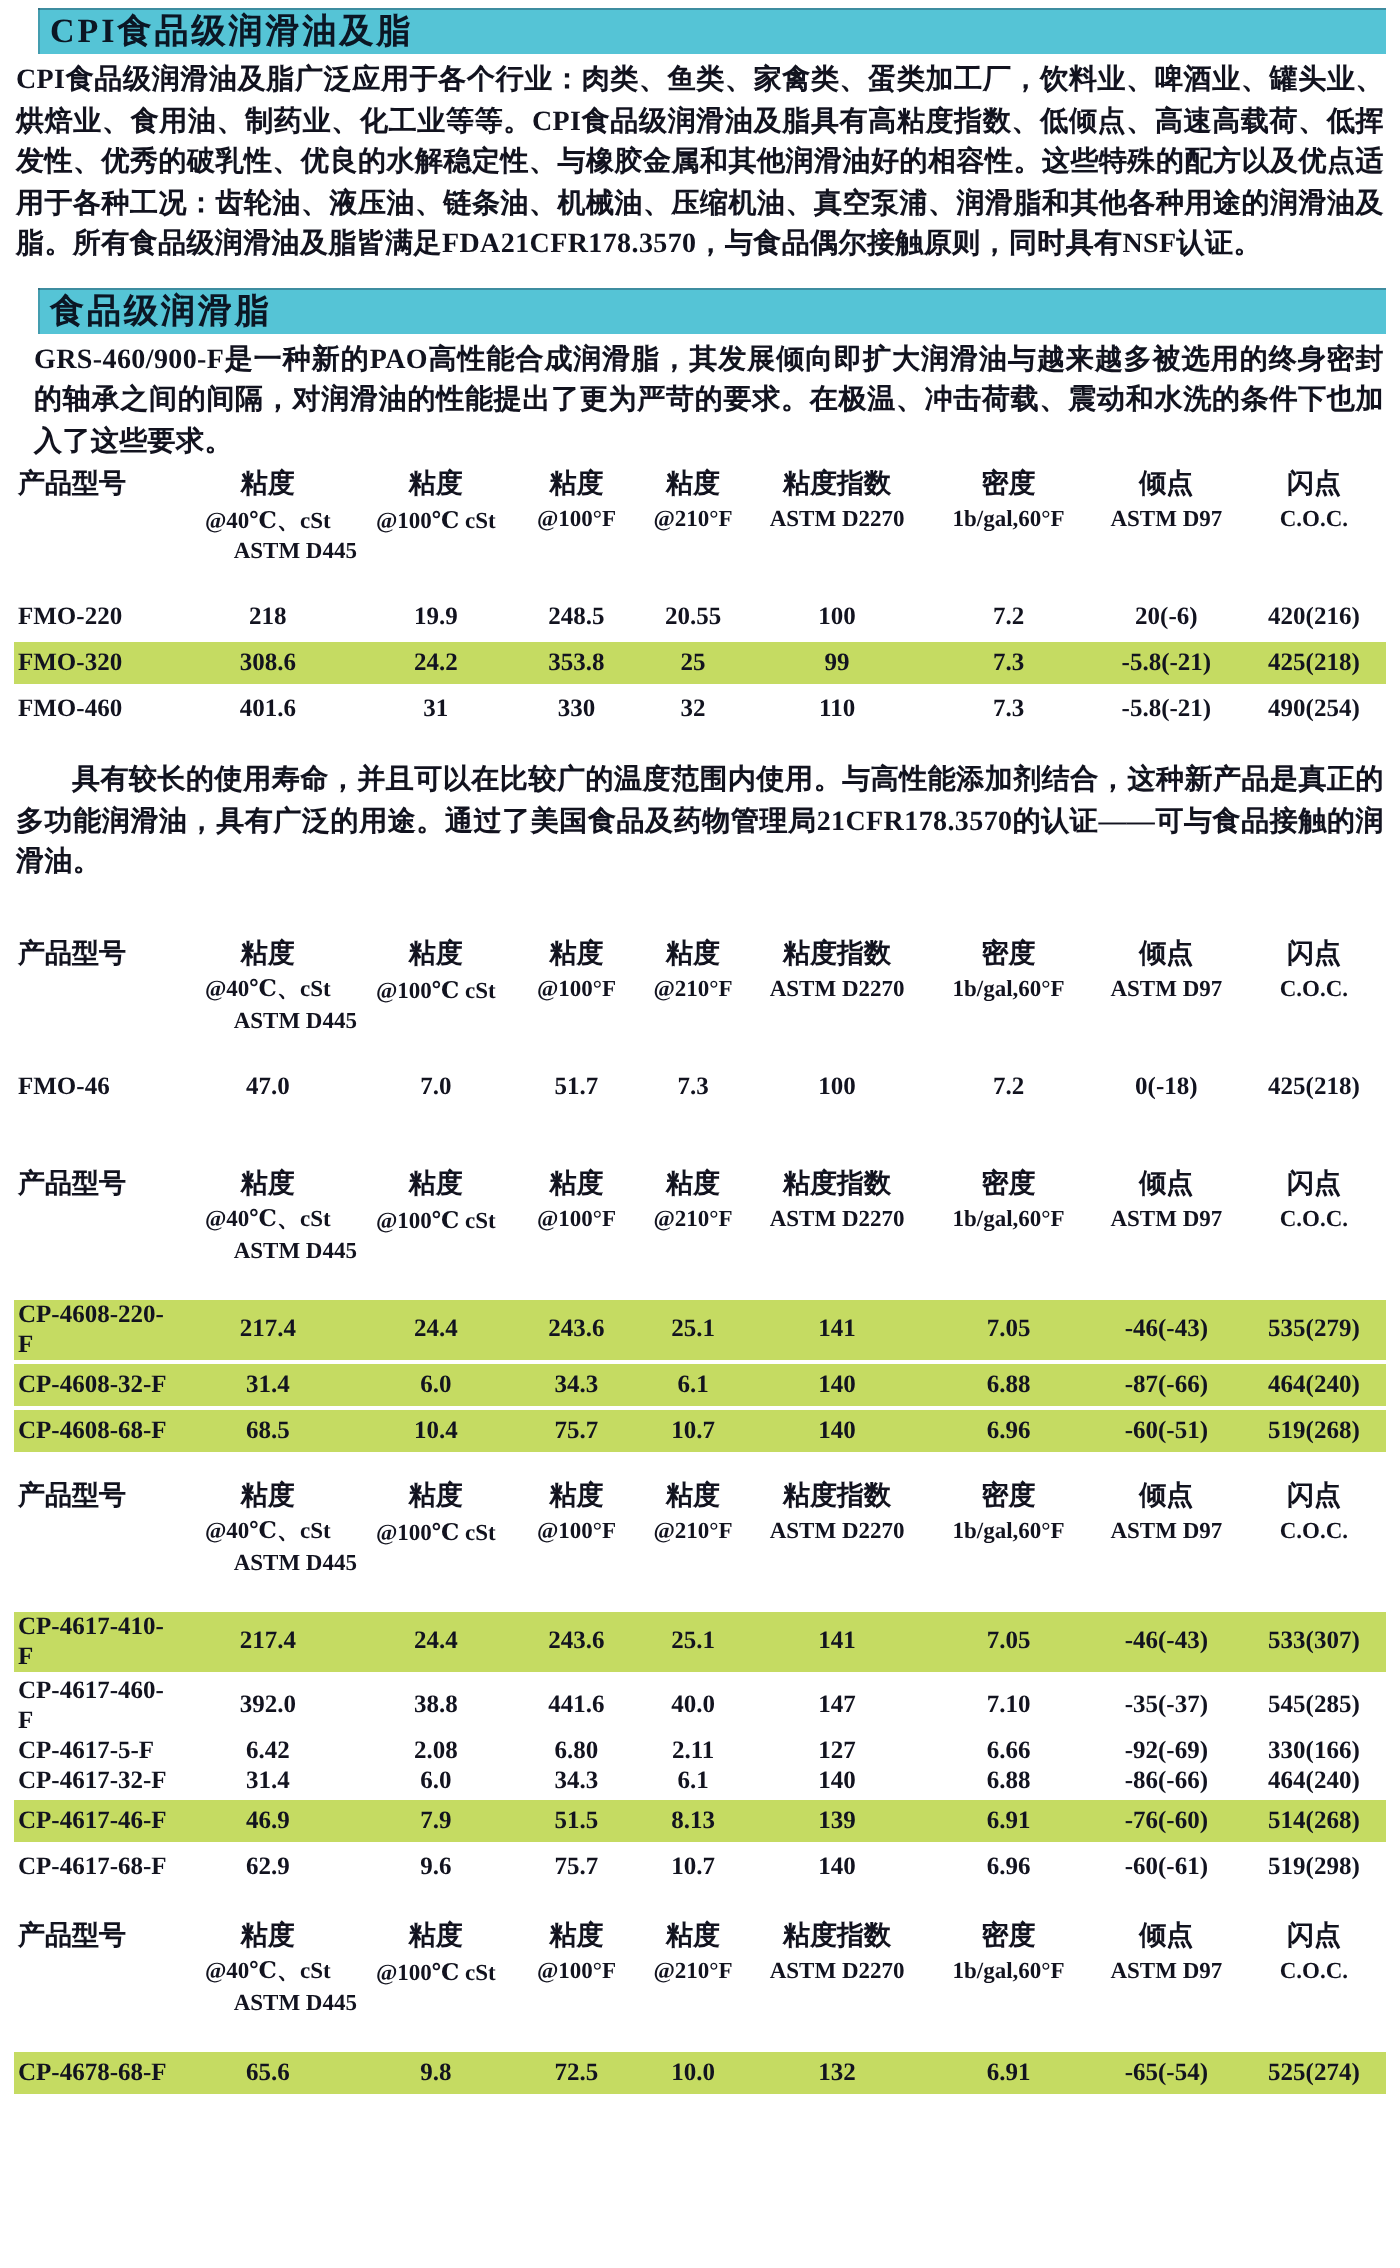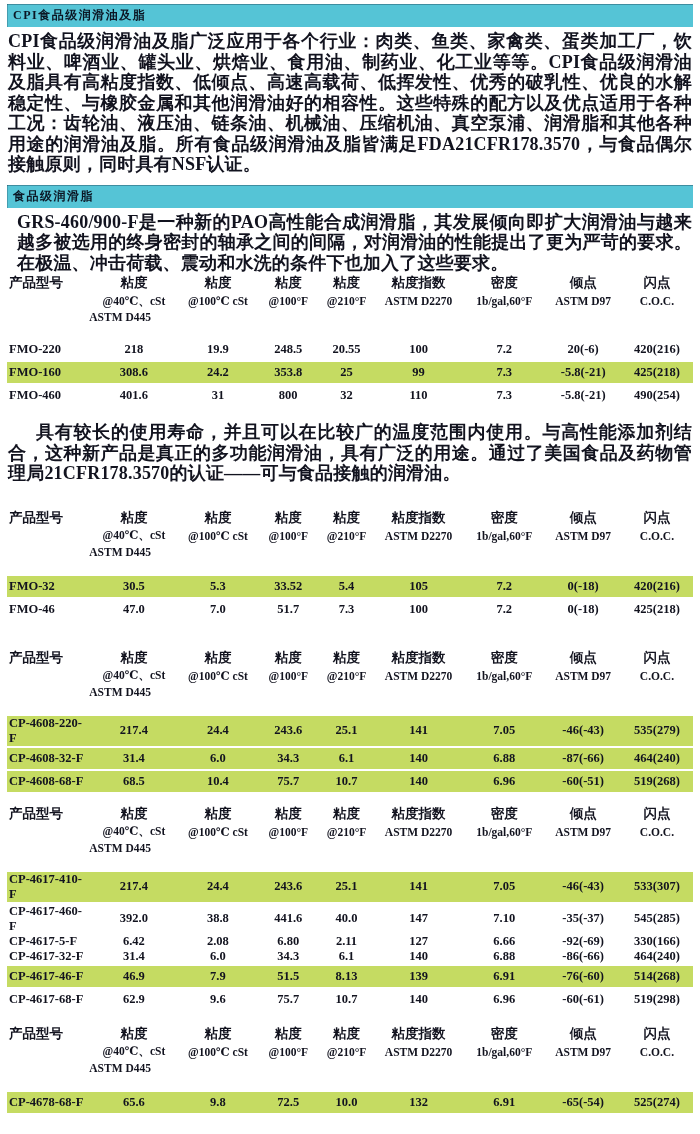--- a/index.html
+++ b/index.html
@@ -6,39 +6,39 @@
   body {
     width:700px; height:1134px; overflow:hidden;
     font-family:"Liberation Serif","DejaVu Serif",serif;
     font-weight:bold; color:#12131f;
   }
   .page { padding:4px 7px 0 7px; }
 
   .section-bar {
     background:#55c4d6;
     height:23px; line-height:23px;
-    padding-left:6px; margin:0 0 4px 0;
-    font-size:12px; letter-spacing:1.5px;
+    padding-left:6px; margin:0 0 4px 12px;
+    font-size:17px; letter-spacing:1.5px;
     color:#0b1624;
     box-shadow: inset 0 1px 0 rgba(20,40,60,.35), inset 1px 0 0 rgba(20,40,60,.25);
   }
 
   .body-text {
-    font-size:18px; line-height:20.5px;
+    font-size:14px; line-height:20.5px;
     text-align:justify; margin:4px 1px 10px 1px;
     letter-spacing:0.2px;
   }
   .body-text.grease { margin-left:10px; margin-bottom:0; }
   .body-text.note { text-indent:28px; margin-top:16px; margin-bottom:24px; }
 
   table.spec-table { width:100%; border-collapse:collapse; table-layout:fixed; }
   .spec-table th, .spec-table td { font-weight:bold; padding:0; vertical-align:middle; }
   .spec-table .th1 { font-size:13.5px; height:20px; text-align:center; }
   .spec-table .th2 { font-size:11.5px; height:16px; text-align:center; }
-  .spec-table .th3 { font-size:11.5px; height:16px; text-align:left; padding-bottom:14px; }
+  .spec-table .th3 { font-size:11.5px; height:16px; text-align:right; padding-bottom:14px; }
   .spec-table td { font-size:12.5px; height:21px; text-align:center; }
   .spec-table .col-product { text-align:left; padding-left:2px; }
   .spec-table tr.hl td {
     background:#c5db62;
     border-top:2px solid #ffffff; border-bottom:2px solid #ffffff;
   }
   .spec-table tr.compact td { height:15px;margin-left:24px; }
 
   .table-slot.slot-0 { margin-bottom:0; }
   .table-slot.slot-1 { margin-bottom:28px; }
@@ -117,35 +117,35 @@
             <td>218</td>
             <td>19.9</td>
             <td>248.5</td>
             <td>20.55</td>
             <td>100</td>
             <td>7.2</td>
             <td>20(-6)</td>
             <td>420(216)</td>
           </tr>
           <tr class="hl ">
-            <td class="col-product">FMO-160</td>
+            <td class="col-product">FMO-320</td>
             <td>308.6</td>
             <td>24.2</td>
             <td>353.8</td>
             <td>25</td>
             <td>99</td>
             <td>7.3</td>
             <td>-5.8(-21)</td>
             <td>425(218)</td>
           </tr>
           <tr class="">
             <td class="col-product">FMO-460</td>
             <td>401.6</td>
             <td>31</td>
-            <td>800</td>
+            <td>330</td>
             <td>32</td>
             <td>110</td>
             <td>7.3</td>
             <td>-5.8(-21)</td>
             <td>490(254)</td>
           </tr>
         </tbody>
       </table>
     </div>
 
@@ -193,31 +193,20 @@
             <th class="th3"></th>
             <th class="th3"></th>
             <th class="th3"></th>
             <th class="th3"></th>
             <th class="th3"></th>
             <th class="th3"></th>
             <th class="th3"></th>
           </tr>
         </thead>
         <tbody>
-          <tr class="hl ">
-            <td class="col-product">FMO-32</td>
-            <td>30.5</td>
-            <td>5.3</td>
-            <td>33.52</td>
-            <td>5.4</td>
-            <td>105</td>
-            <td>7.2</td>
-            <td>0(-18)</td>
-            <td>420(216)</td>
-          </tr>
           <tr class="">
             <td class="col-product">FMO-46</td>
             <td>47.0</td>
             <td>7.0</td>
             <td>51.7</td>
             <td>7.3</td>
             <td>100</td>
             <td>7.2</td>
             <td>0(-18)</td>
             <td>425(218)</td>

